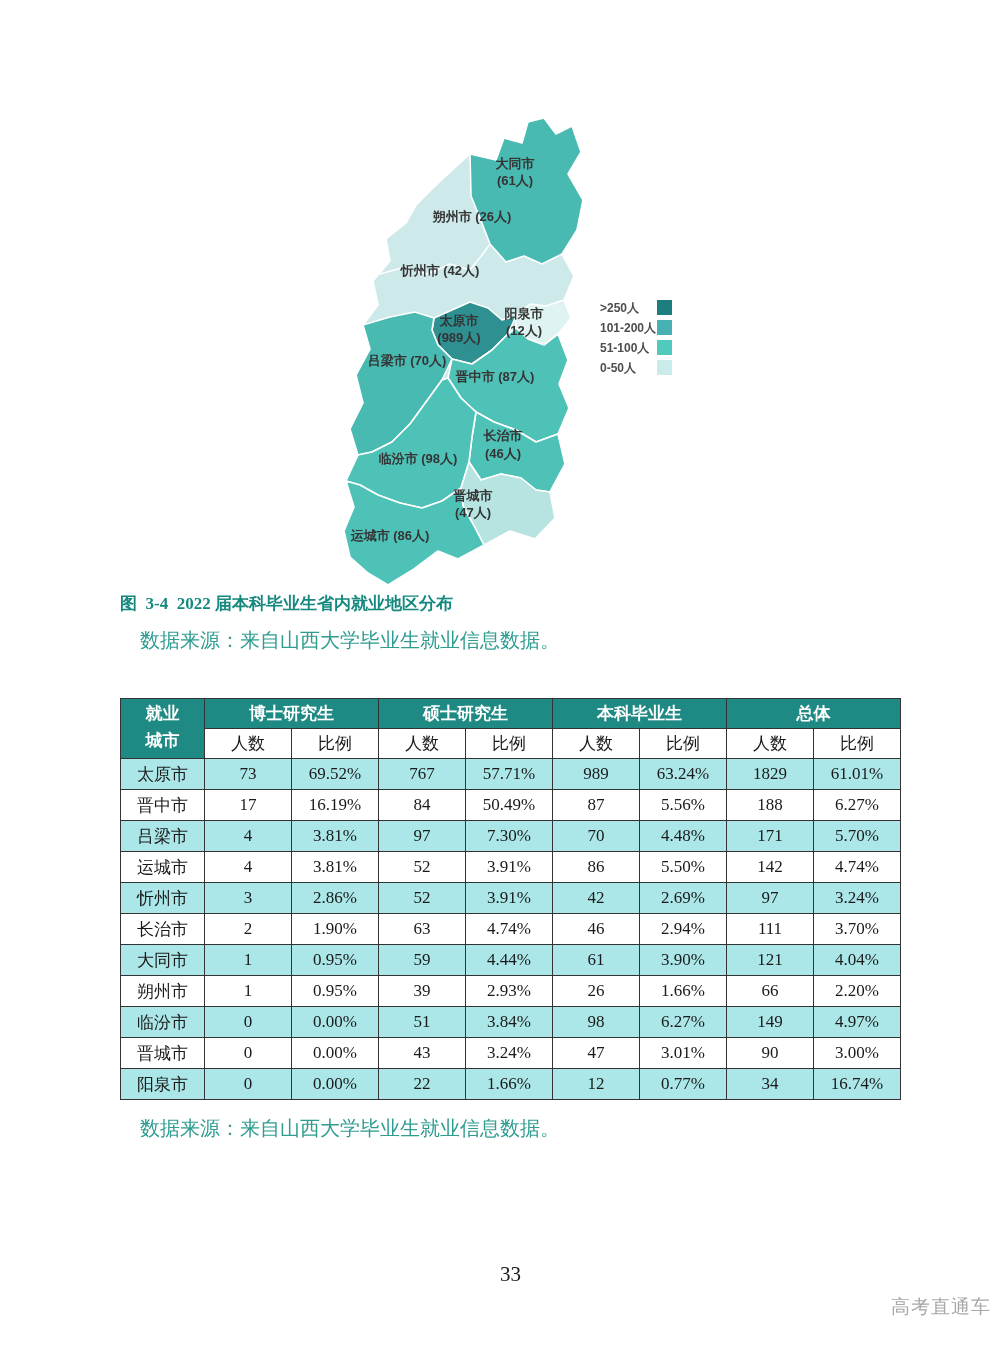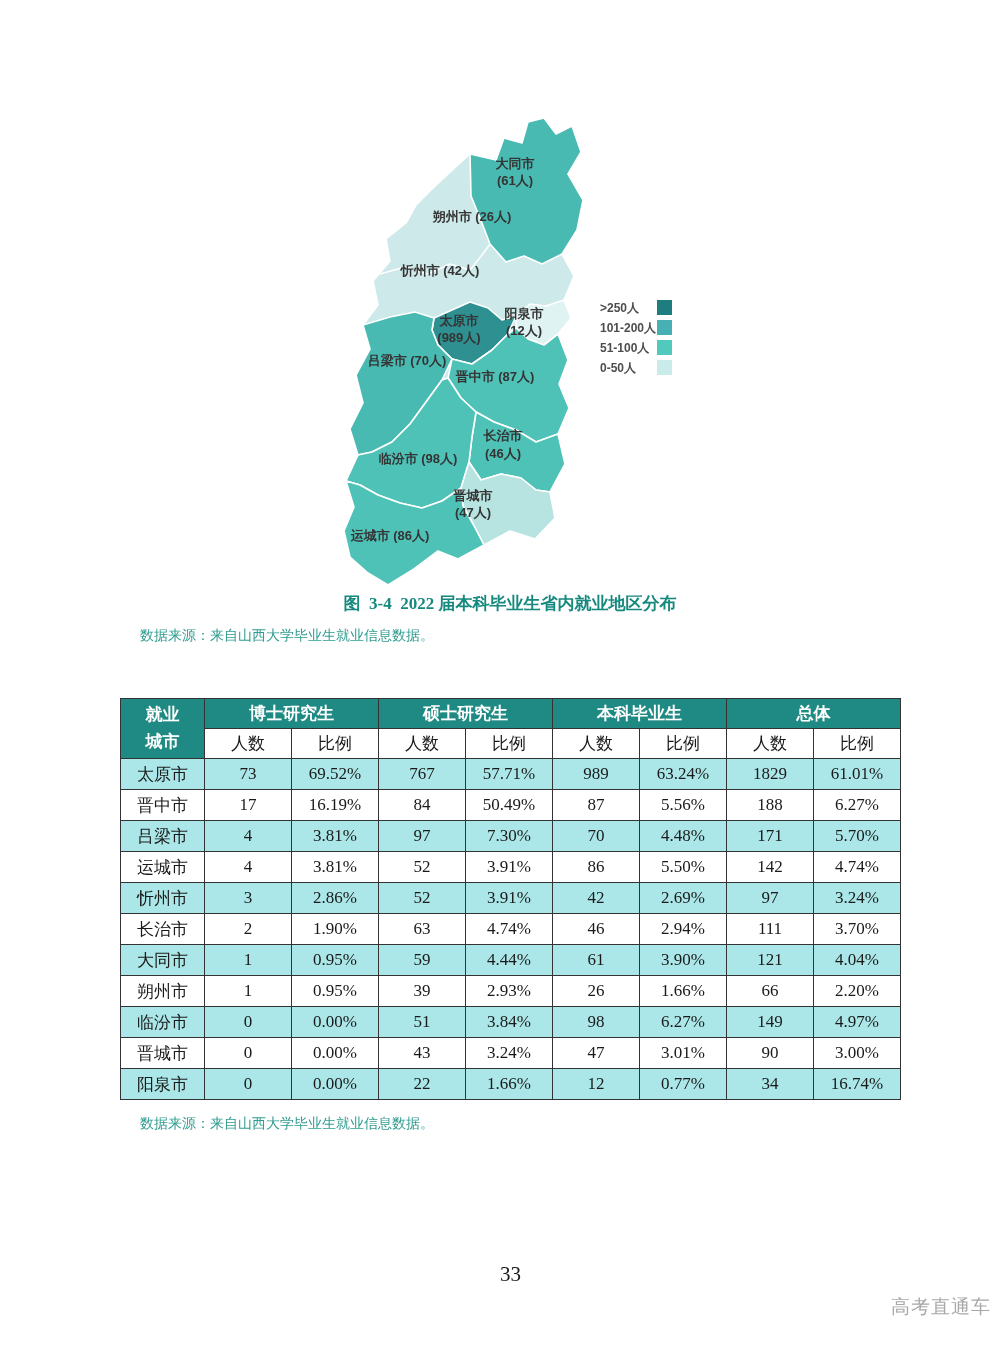--- a/index.html
+++ b/index.html
@@ -13,27 +13,27 @@
     padding-left:29px;
   }
   
   .map-wrap{position:absolute;left:330px;top:112px;width:380px;height:492px;}
   .map-label{font-family:"Liberation Sans","DejaVu Sans",sans-serif;font-size:13px;font-weight:600;fill:#343434;}
   .legend-label{font-family:"Liberation Sans","DejaVu Sans",sans-serif;font-size:12px;font-weight:700;fill:#4d4d4d;}
   .region{stroke:#ffffff;stroke-width:1.6;stroke-linejoin:round;}
   .inner-border{fill:none;stroke:#ffffff;stroke-width:1.6;stroke-linejoin:round;}
   
   .fig-caption,.tab-caption{
-    position:absolute;left:120px;width:780px;text-align:center;
+    position:absolute;left:120px;width:780px;
     color:var(--caption);font-weight:bold;font-size:17px;white-space:pre;
   }
   .fig-caption{top:592px;}
   .tab-caption{top:662px;}
   .source-line{
-    position:absolute;left:140px;color:var(--source);font-size:14px;
+    position:absolute;left:140px;color:var(--source);font-size:20px;
   }
   .source-1{top:627px;}
   .source-2{top:1115px;}
   .section-heading{
     position:absolute;left:192px;top:1152px;
     font-family:"Liberation Sans","DejaVu Sans",sans-serif;
     font-weight:bold;font-size:22px;color:var(--heading);letter-spacing:1px;
   }
   .page-number{
     position:absolute;left:0;right:0;top:1262px;text-align:center;
@@ -52,21 +52,21 @@
   }
   .dist-table th,.dist-table td{
     border:1.4px solid var(--border);
     text-align:center;vertical-align:middle;
     padding:0;
   }
   .dist-table thead tr{height:30px;}
   .dist-table tbody tr{height:31px;}
   .dist-table th.corner{
     background:var(--header_bg);color:#ffffff;
-    font-family:Liberation Sans, sans-serif;
+    font-family:Liberation Mono, monospace;
     font-weight:bold;white-space:pre-line;line-height:1.55;margin-top:33px;
   }
   .dist-table th.group{
     background:var(--header_bg);color:#ffffff;
     font-family:"Liberation Sans","DejaVu Sans",sans-serif;
     font-weight:bold;
   }
   .dist-table th.sub{background:#ffffff;font-weight:normal;}
   .dist-table tbody tr.alt{background:var(--row_alt);}
   .dist-table tbody tr.plain{background:#ffffff;}

